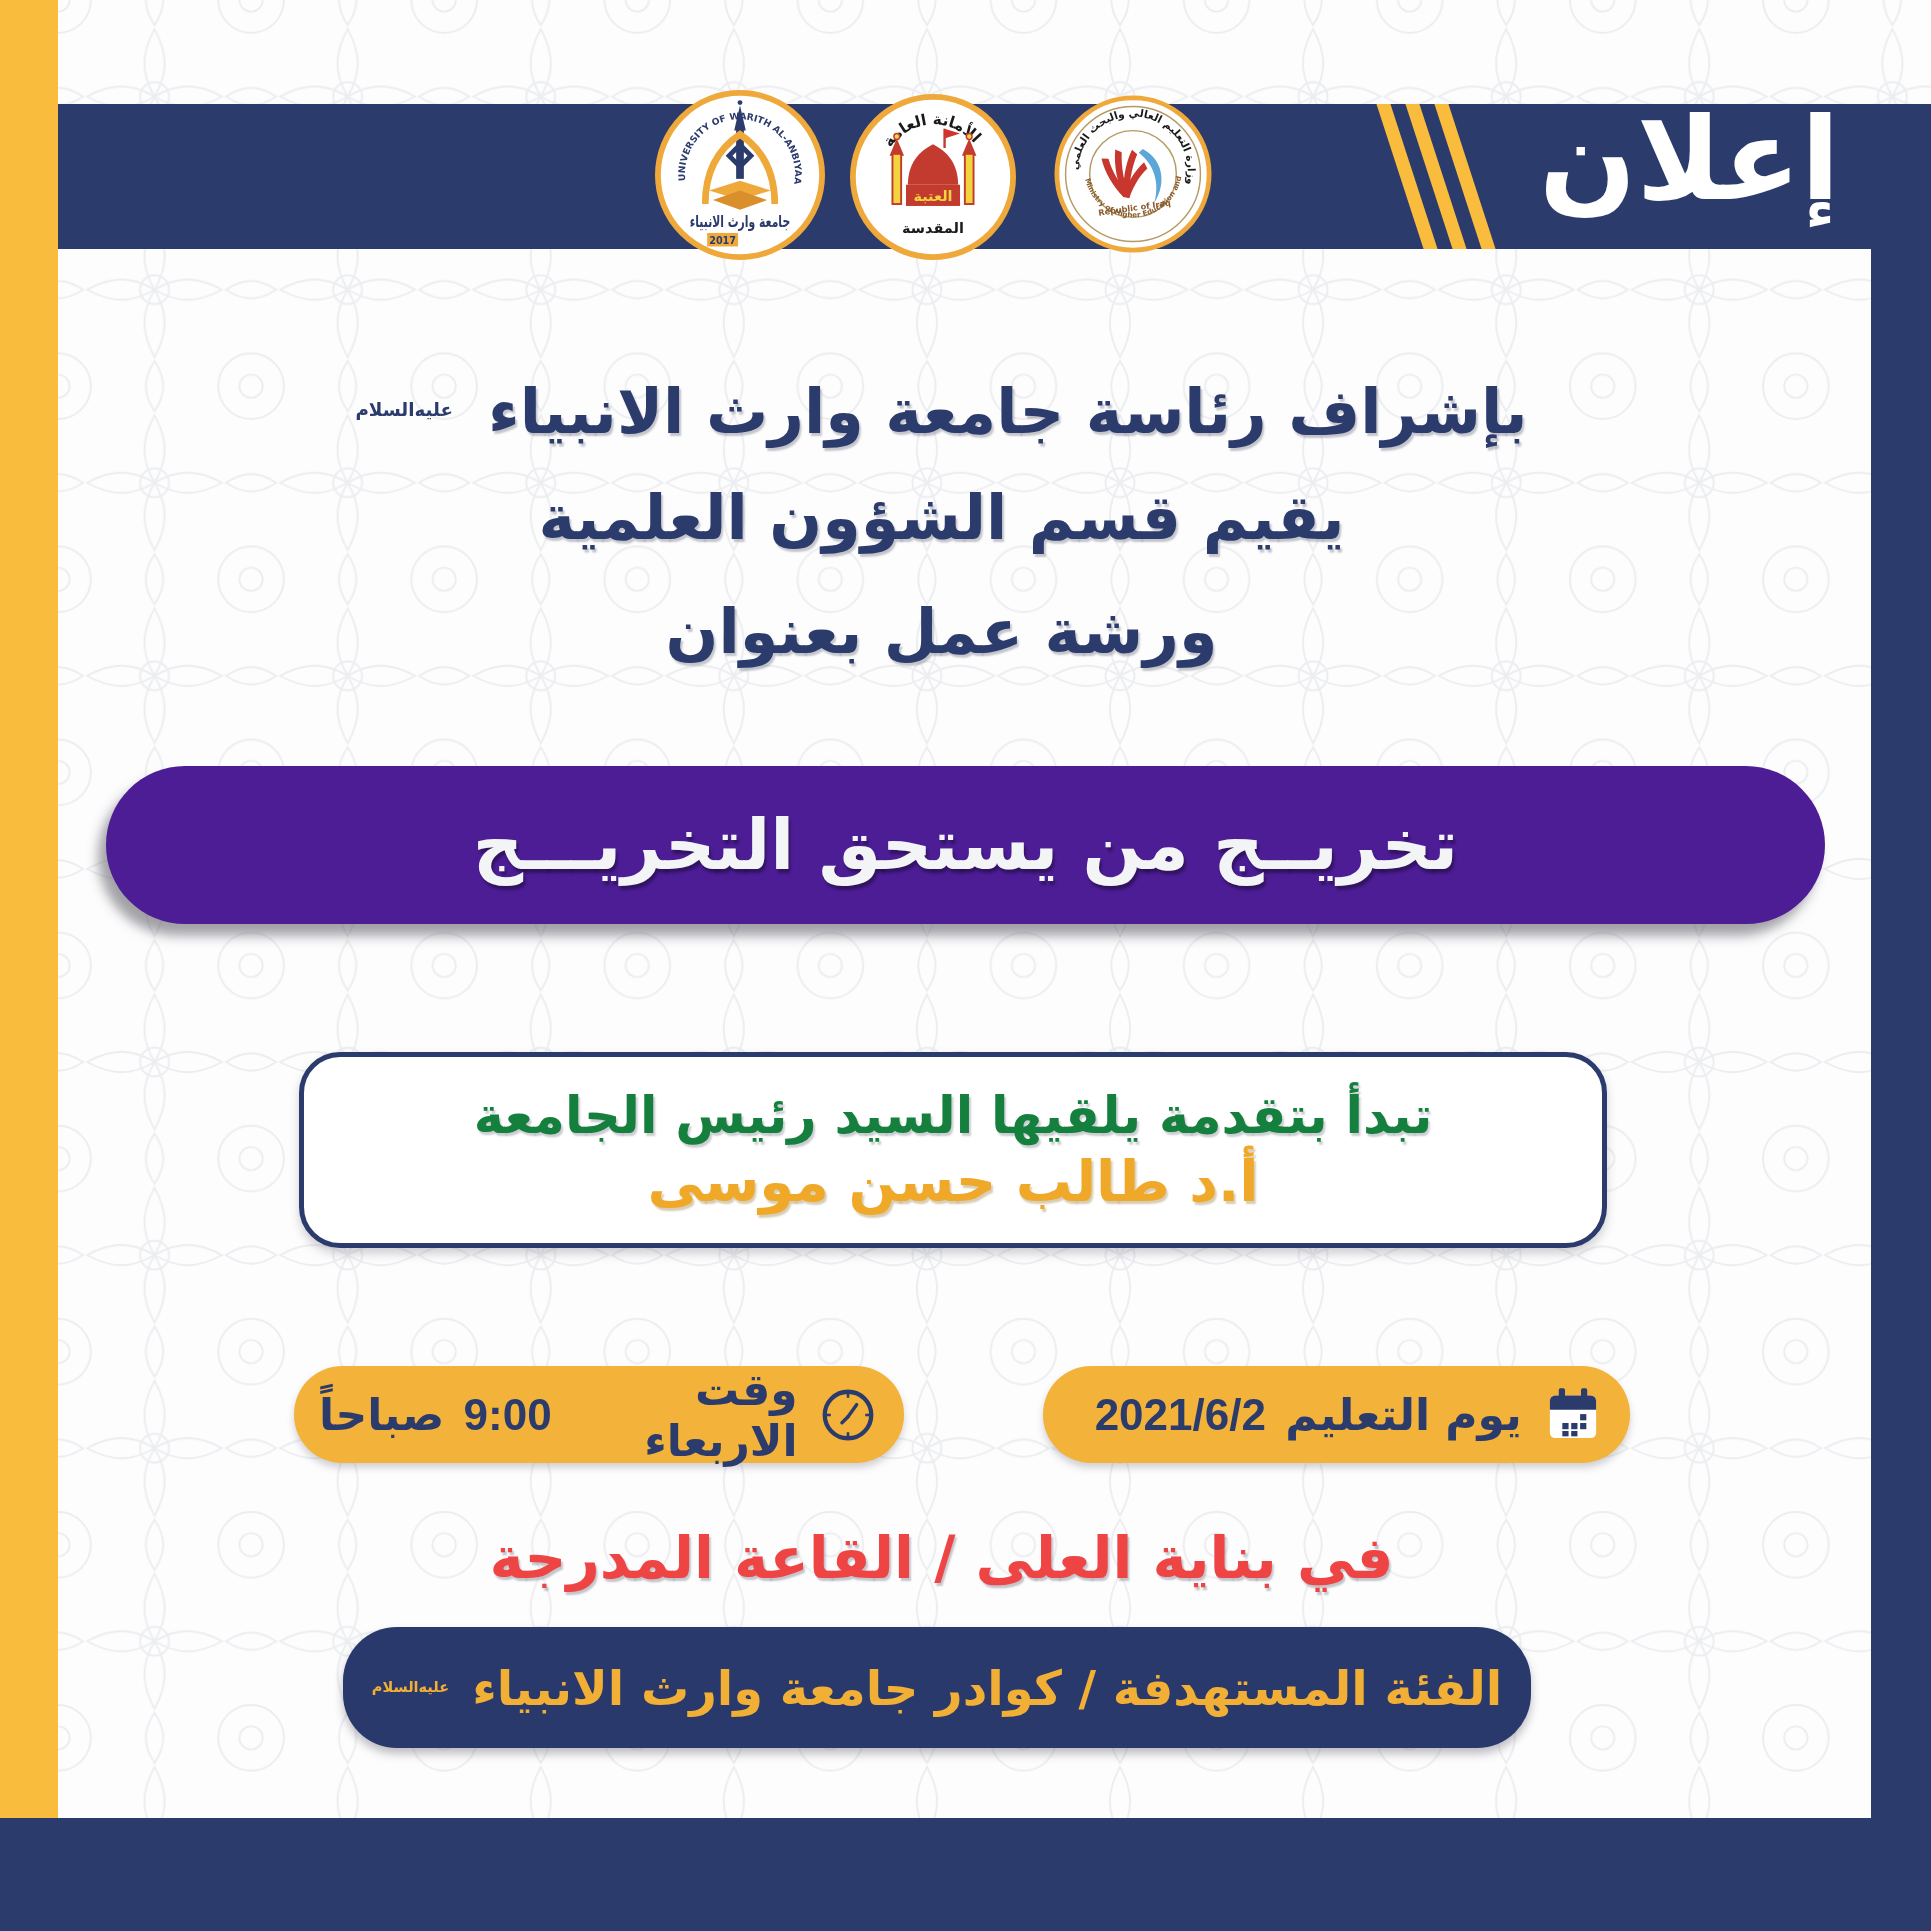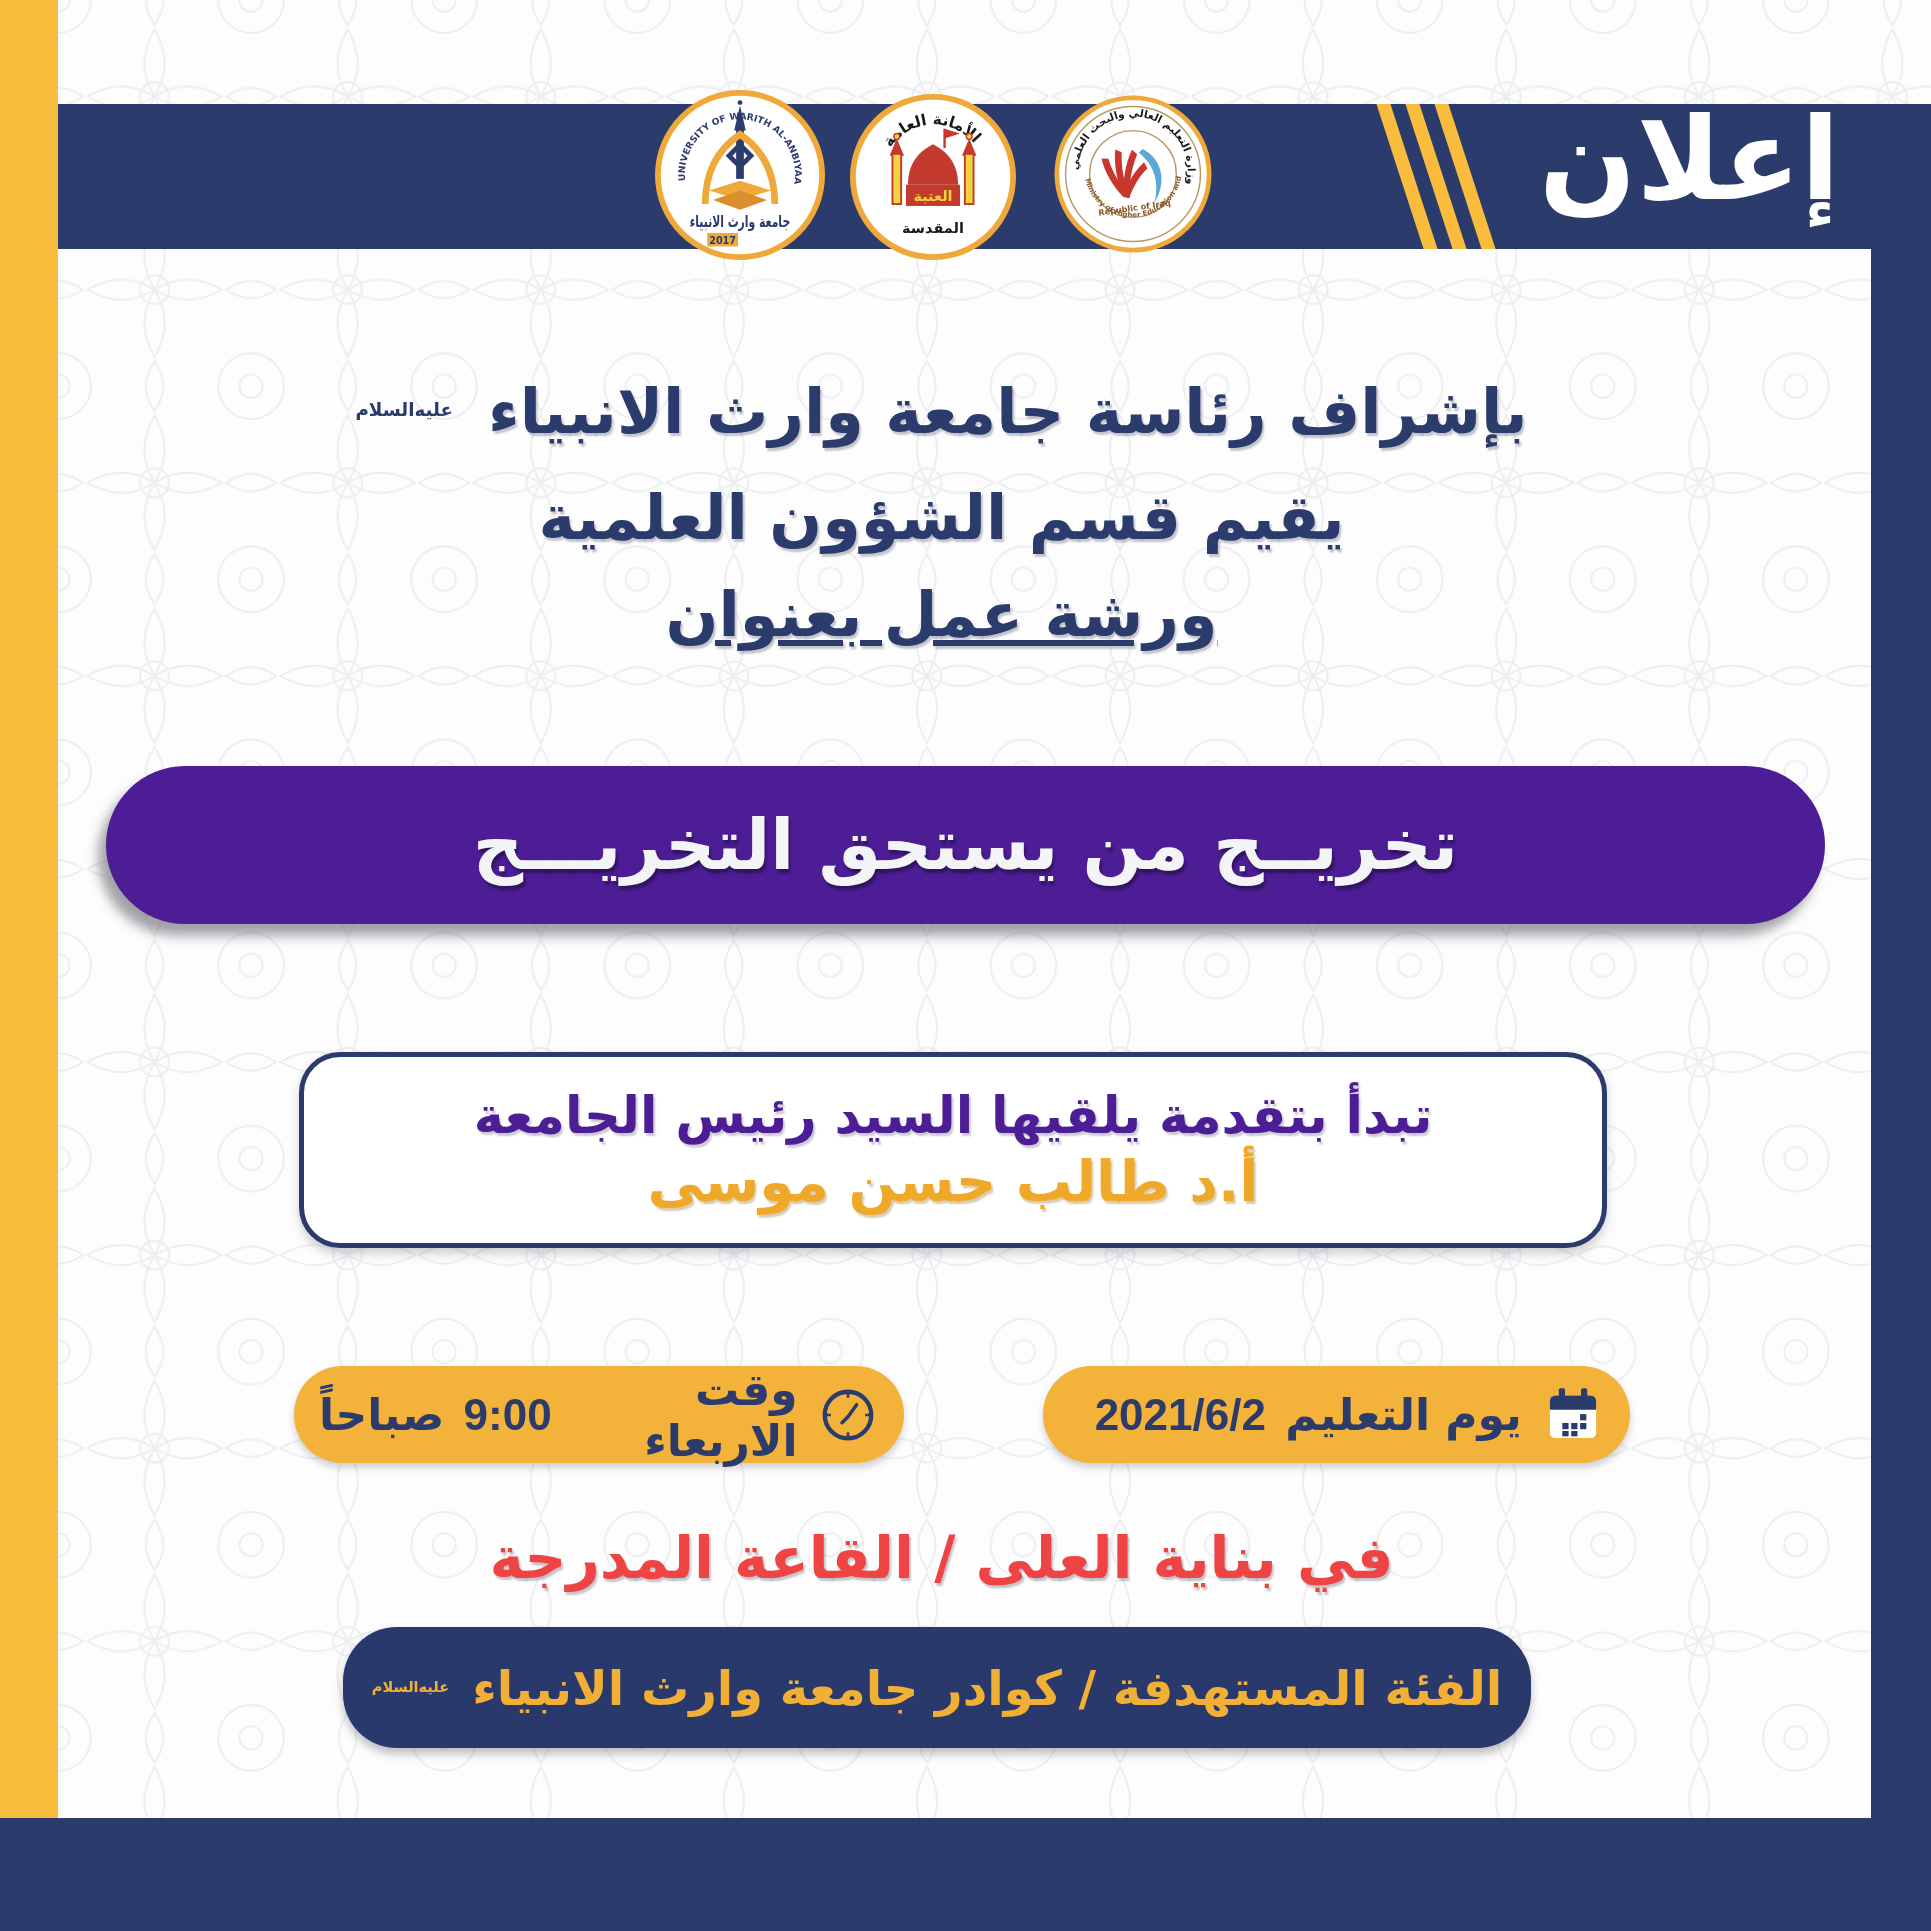--- a/index.html
+++ b/index.html
@@ -29,21 +29,21 @@
   .logo-ataba{left:850px;top:94px;width:166px;height:166px;}
   .logo-ministry{left:1054px;top:95px;width:158px;height:158px;}
   
   .intro-line{
     position:absolute;left:68px;right:116px;text-align:center;
     color:#2B3B6C;font-weight:bold;font-size:62px;line-height:1.4;
     text-shadow:1.9px 2.9px 1.9px rgba(110,112,128,.40);
   }
   .line1{top:369px;}
   .line2{top:475px;}
-  .line3{top:572px;text-decoration:underline;}
+  .line3{top:589px;}
   .salam{
     display:inline-flex;flex-direction:row;align-items:center;
     font-size:18.3px;line-height:1;font-weight:bold;vertical-align:17.4px;
     margin-right:13.5px;text-shadow:none;
   }
   .salam.navy{color:#2B3B6C;}
   .salam.gold{color:#F2AF35;font-size:14.5px;vertical-align:11.6px;}
   
   .title-banner{
     position:absolute;left:106px;top:766px;width:1719px;height:158px;
@@ -53,21 +53,21 @@
     color:#F3F4F6;font-size:70px;font-weight:bold;
     text-shadow:1.9px 3.9px 2.9px rgba(0,0,0,.35);
   }
   
   .speaker-box{
     position:absolute;left:299px;top:1052px;width:1298px;height:186px;
     background:#FFFFFF;border:5.8px solid #2B3B6C;border-radius:41px;
     box-shadow:0 5.8px 9.7px rgba(80,80,90,.25);
     display:flex;flex-direction:column;align-items:center;justify-content:center;gap:13.5px;
   }
-  .speaker-intro{color:#4c1d95;font-size:51px;font-weight:bold;line-height:1;
+  .speaker-intro{color:#15803d;font-size:51px;font-weight:bold;line-height:1;
     text-shadow:1.9px 2.9px 1.9px rgba(110,112,128,.35);}
   .speaker-name{color:#EFA827;font-size:56px;font-weight:bold;line-height:1;
     text-shadow:1.9px 2.9px 1.9px rgba(140,110,40,.35);text-align:center;}
   
   .badge{
     position:absolute;top:1366px;height:97px;background:#F3B33B;border-radius:48px;
     display:flex;direction:rtl;align-items:center;gap:19.3px;
     padding:0 25px;box-sizing:border-box;
     color:#2B3B6C;font-weight:bold;font-size:44px;
     box-shadow:0 4.8px 7.7px rgba(80,80,90,.25);

